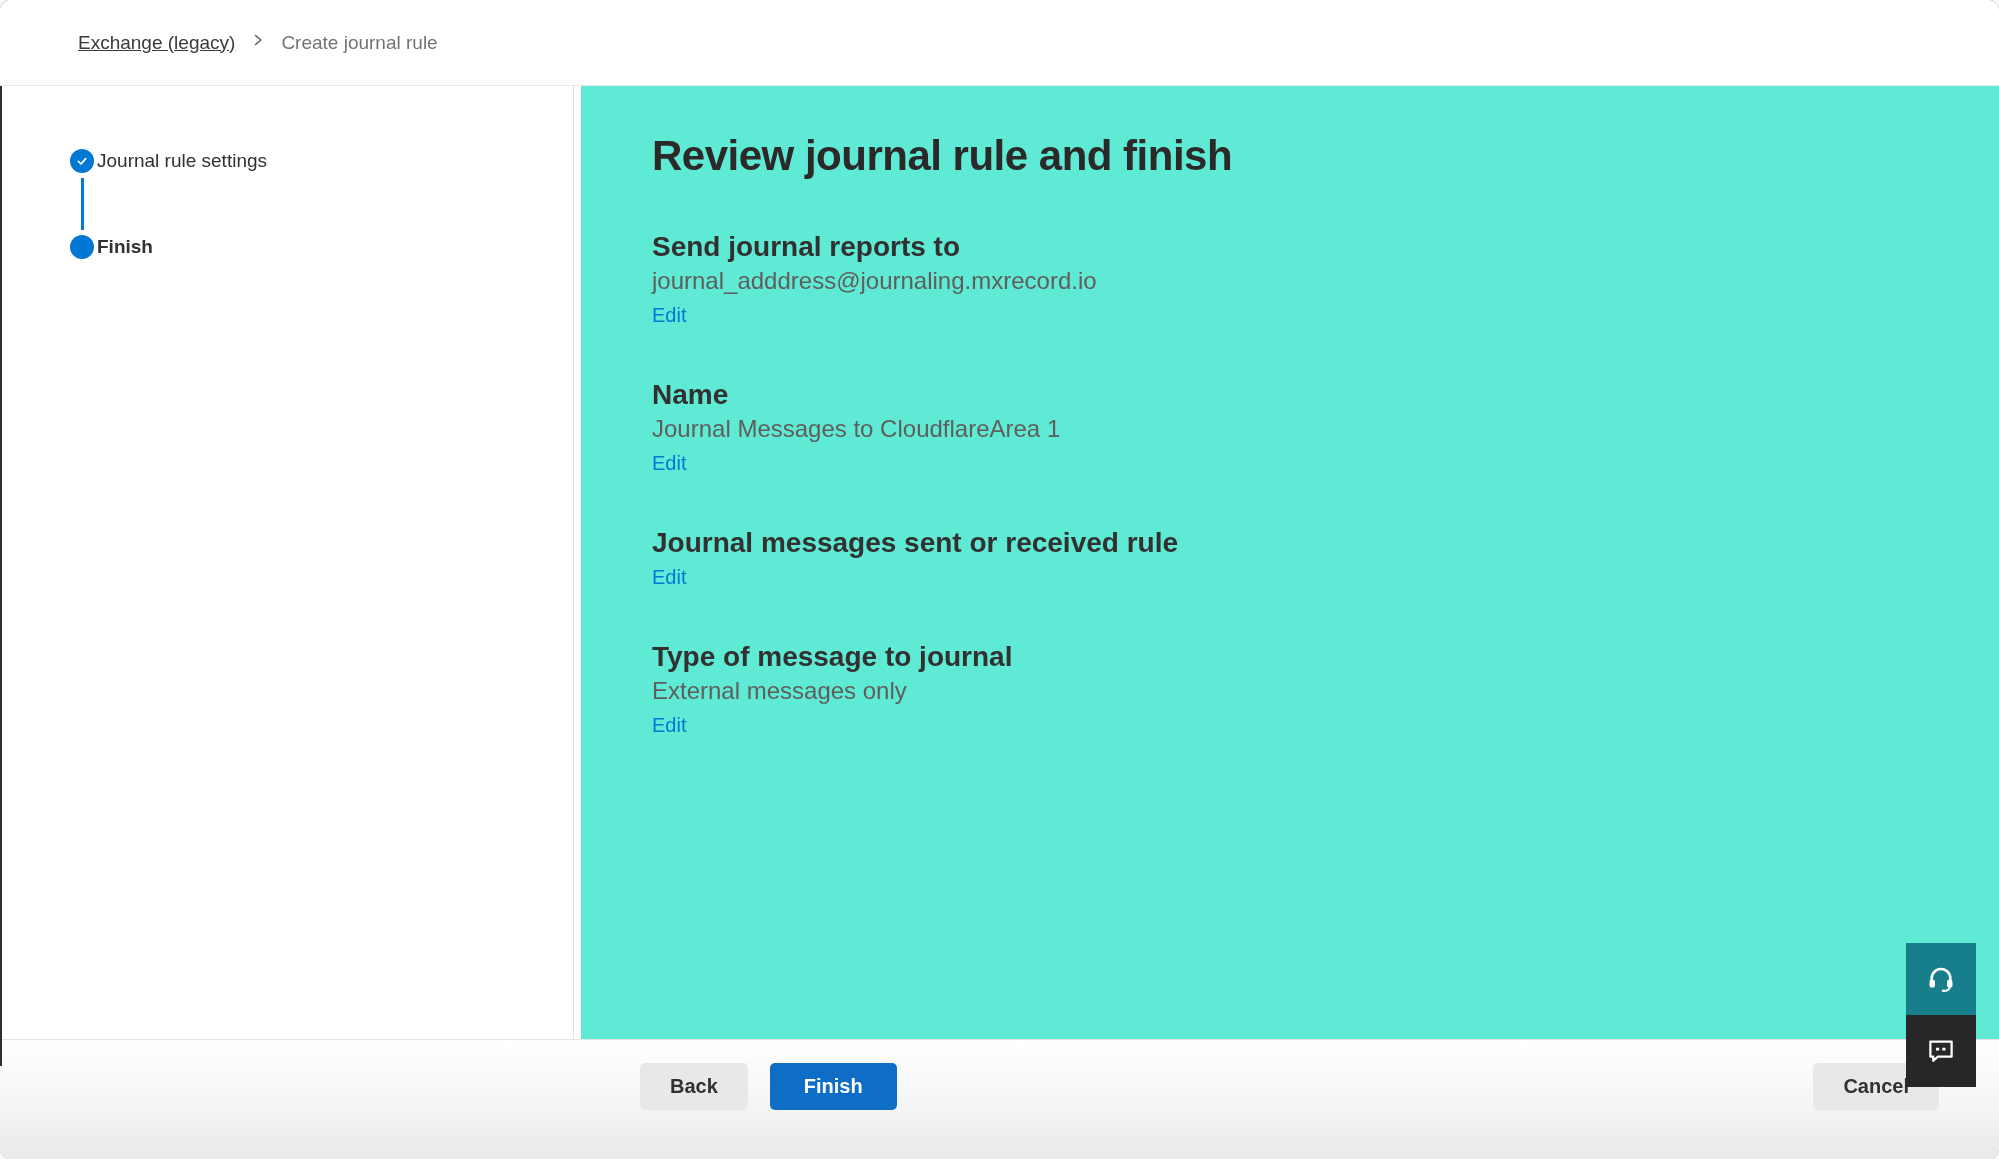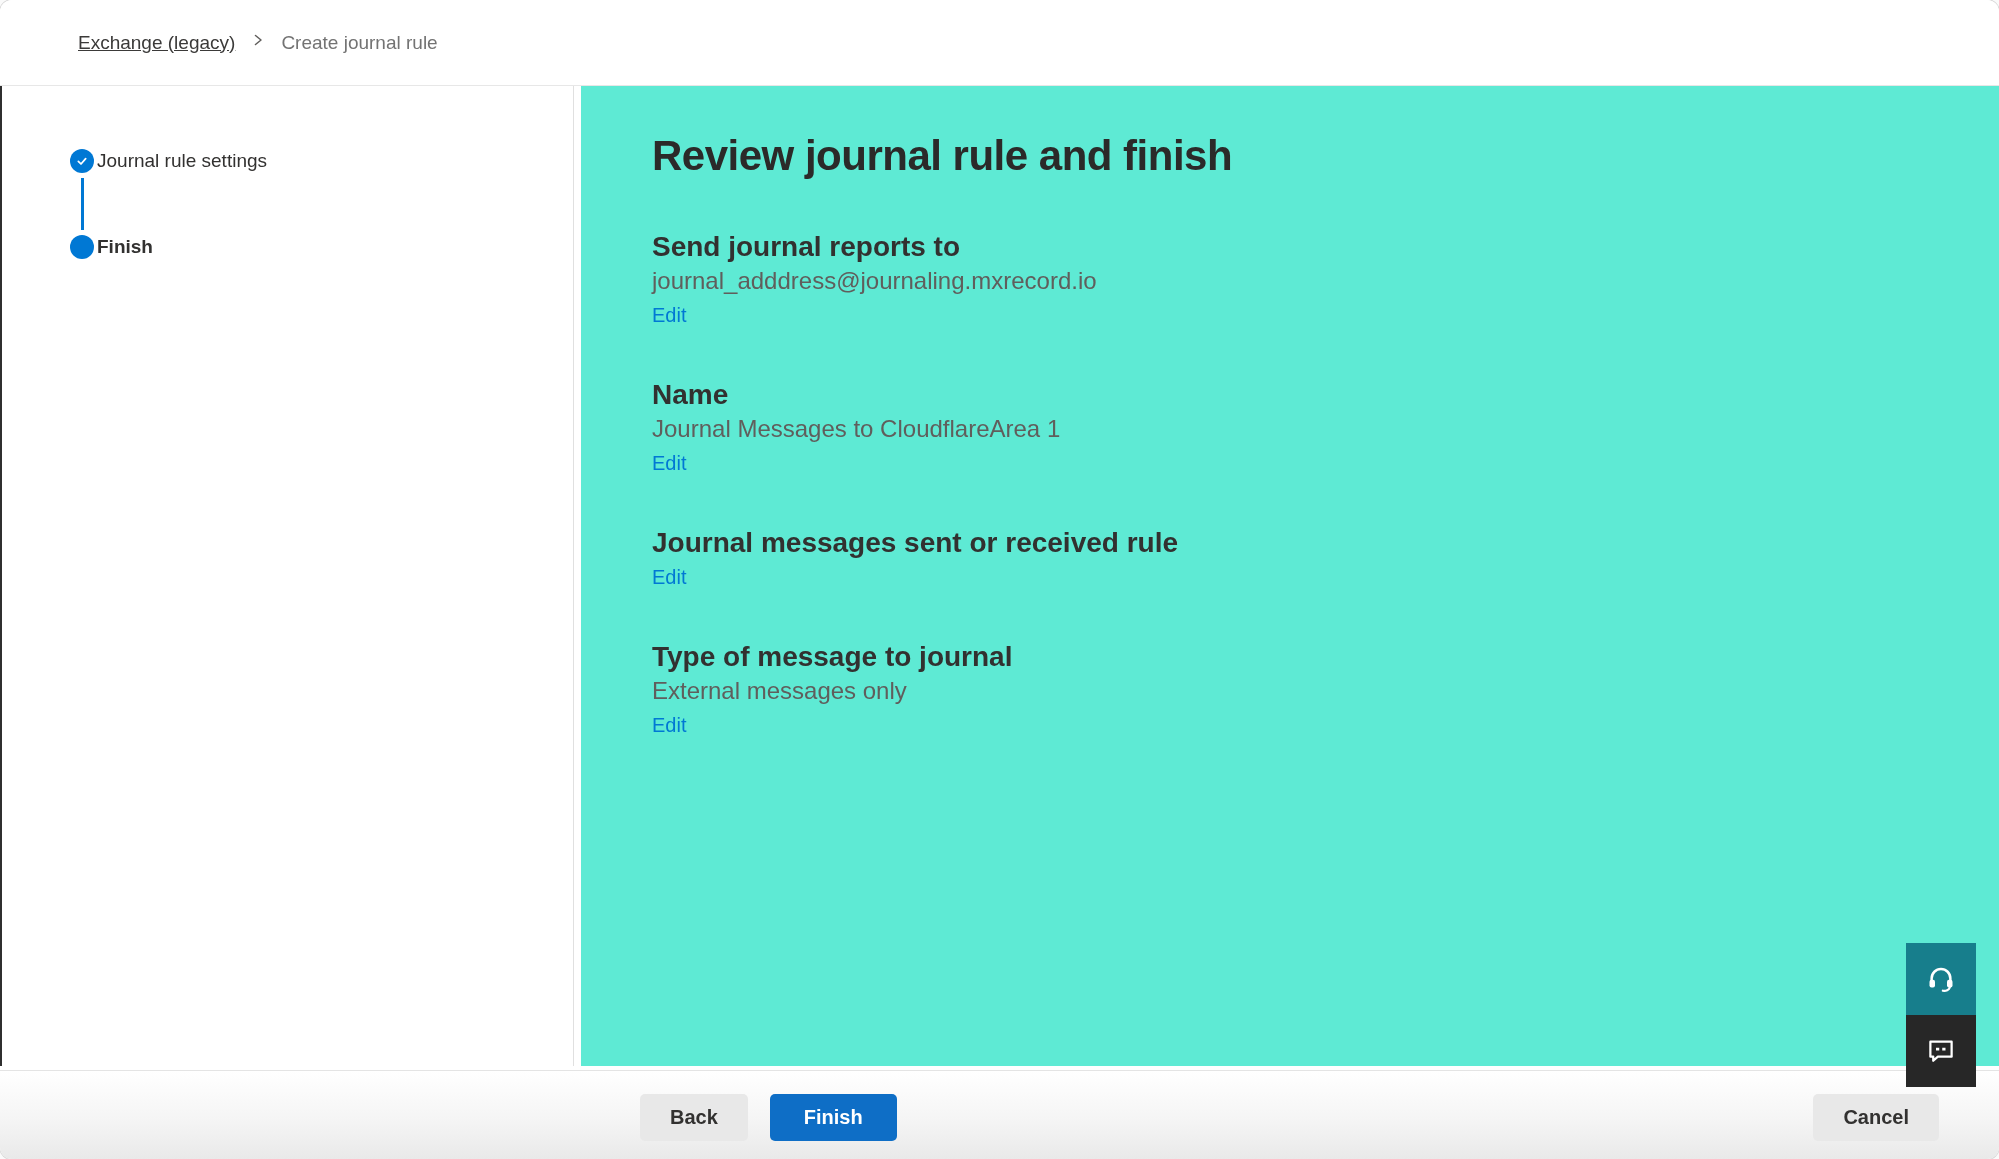--- a/index.html
+++ b/index.html
@@ -110,21 +110,21 @@
     color: #0078d4;
     line-height: 34px;
     cursor: pointer;
     text-decoration: none;
   }
 
   
   .footer {
     position: absolute;
     left: 0; right: 0; bottom: 0;
-    height: 89px;
+    height: 120px;
     border-top: 1px solid #e4e4e4;
     background: linear-gradient(180deg, #ffffff 0%, #f5f5f5 55%, #e9e9e9 100%);
     z-index: 4;
   }
   .footer-actions {
     position: absolute;
     left: 640px; top: 23px;
     display: flex; gap: 22px;
   }
   .btn {

